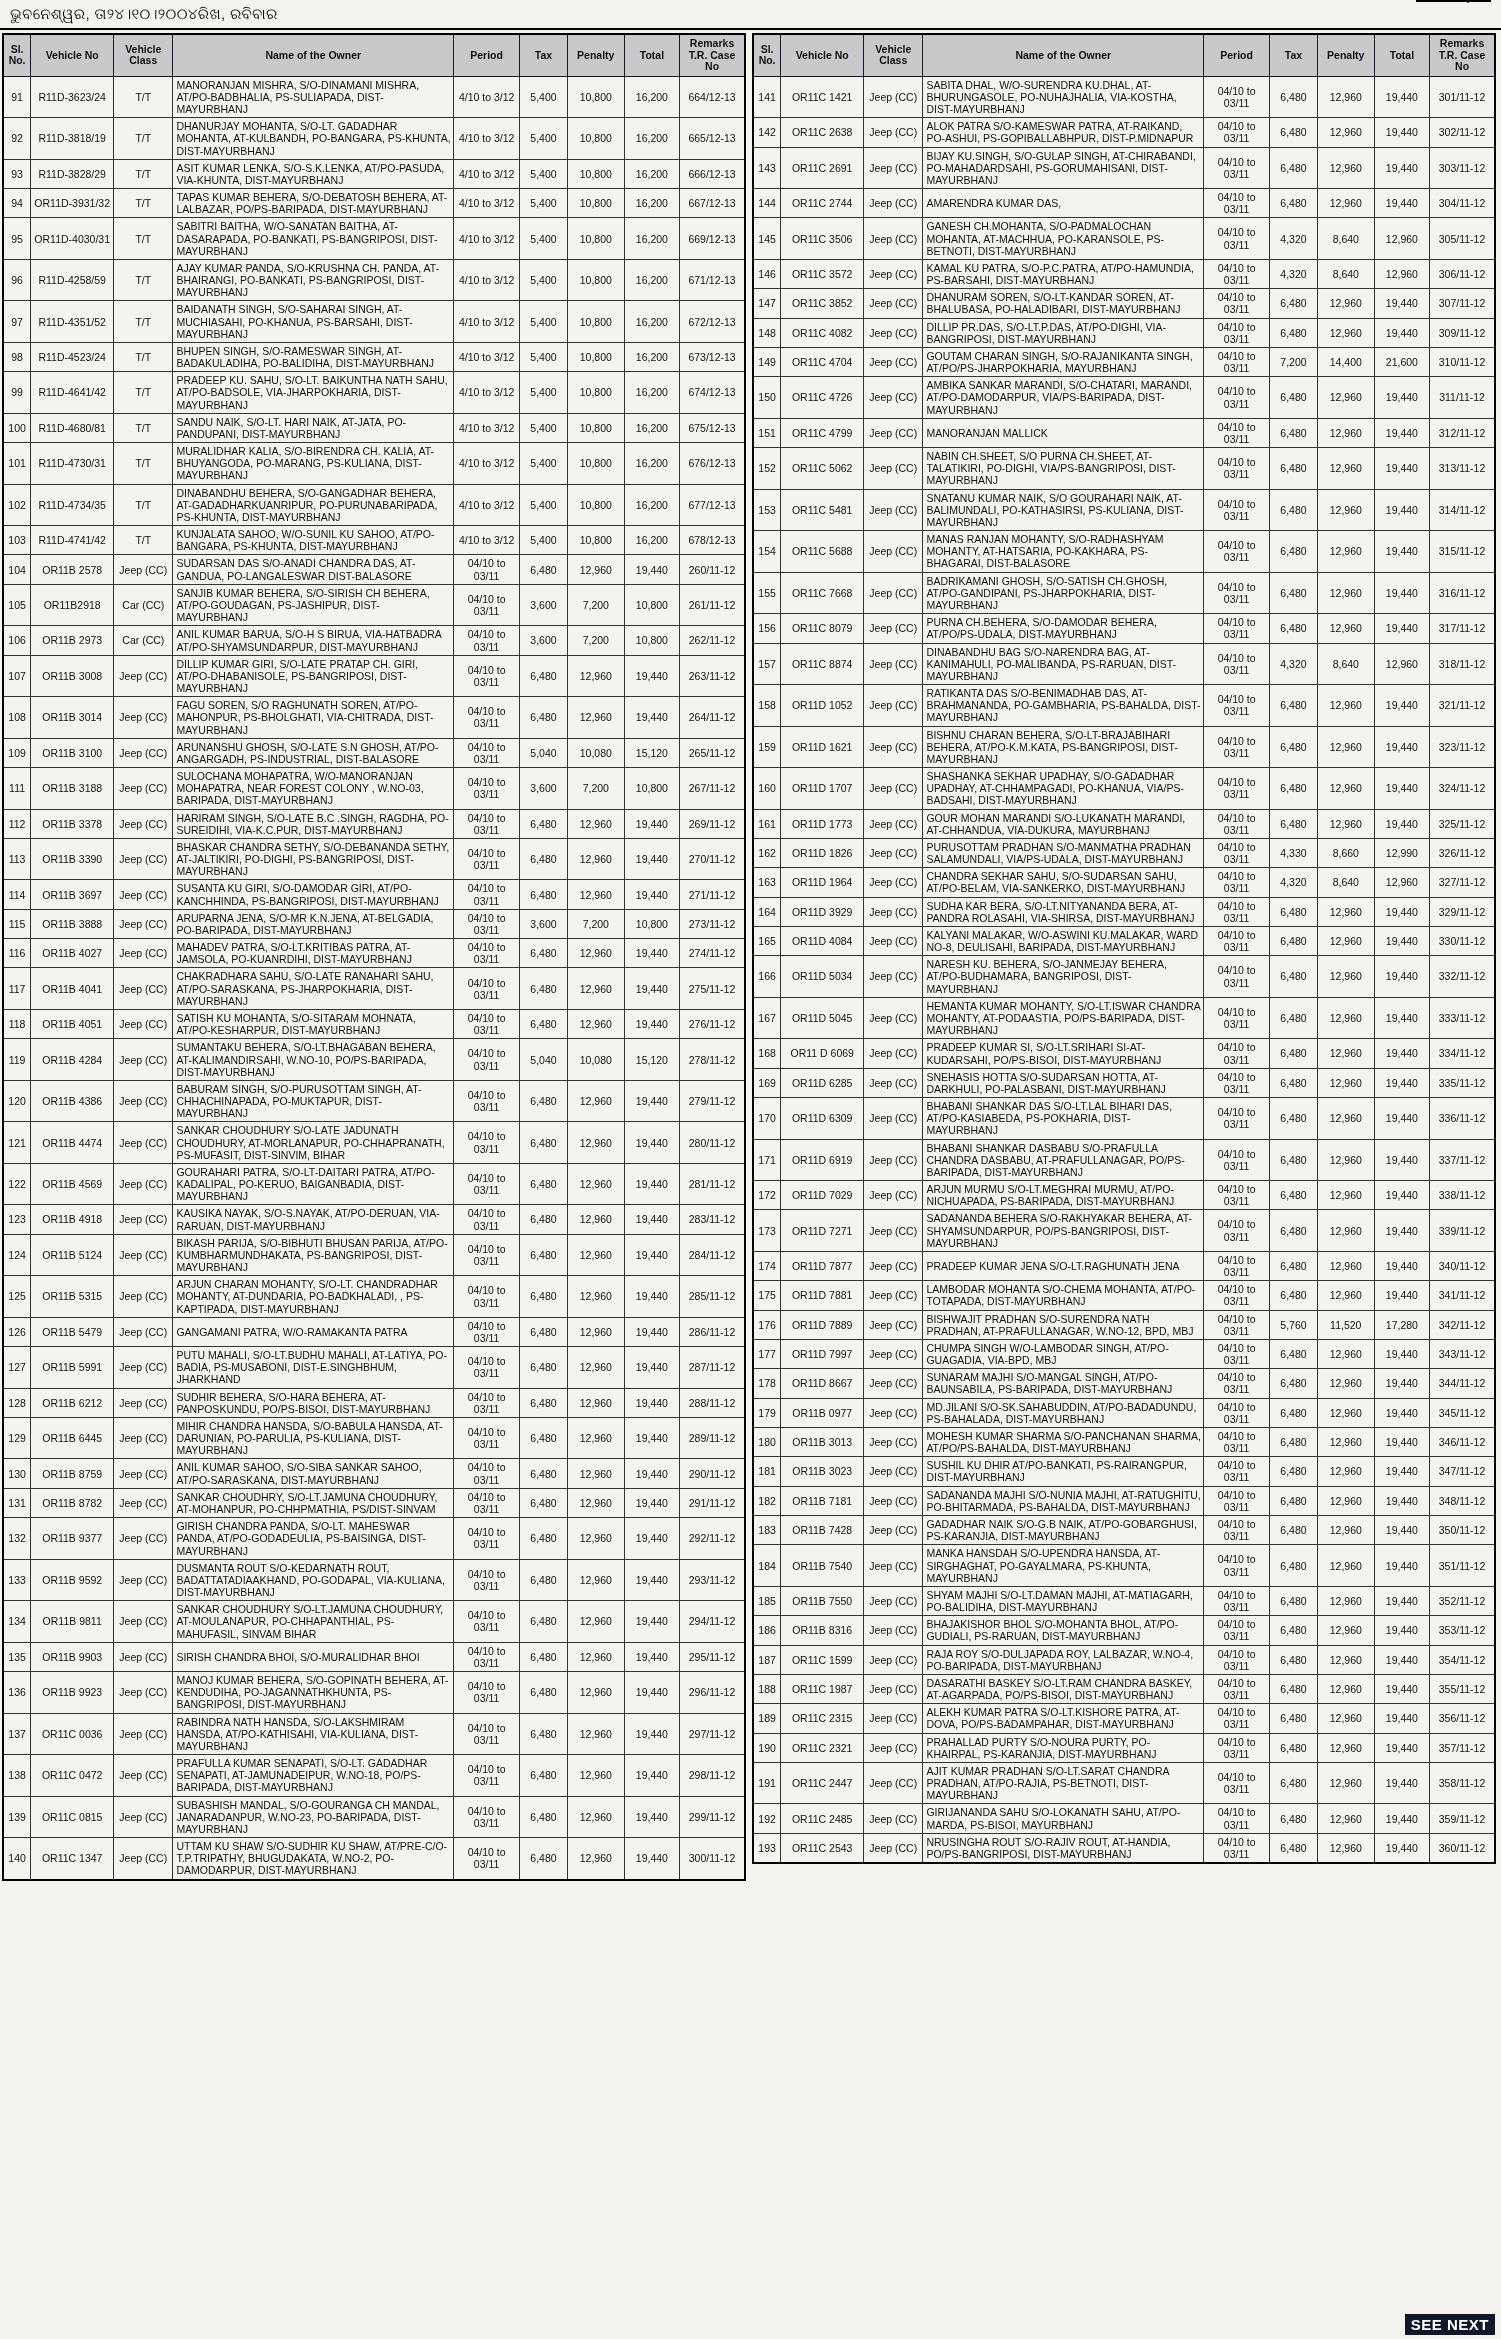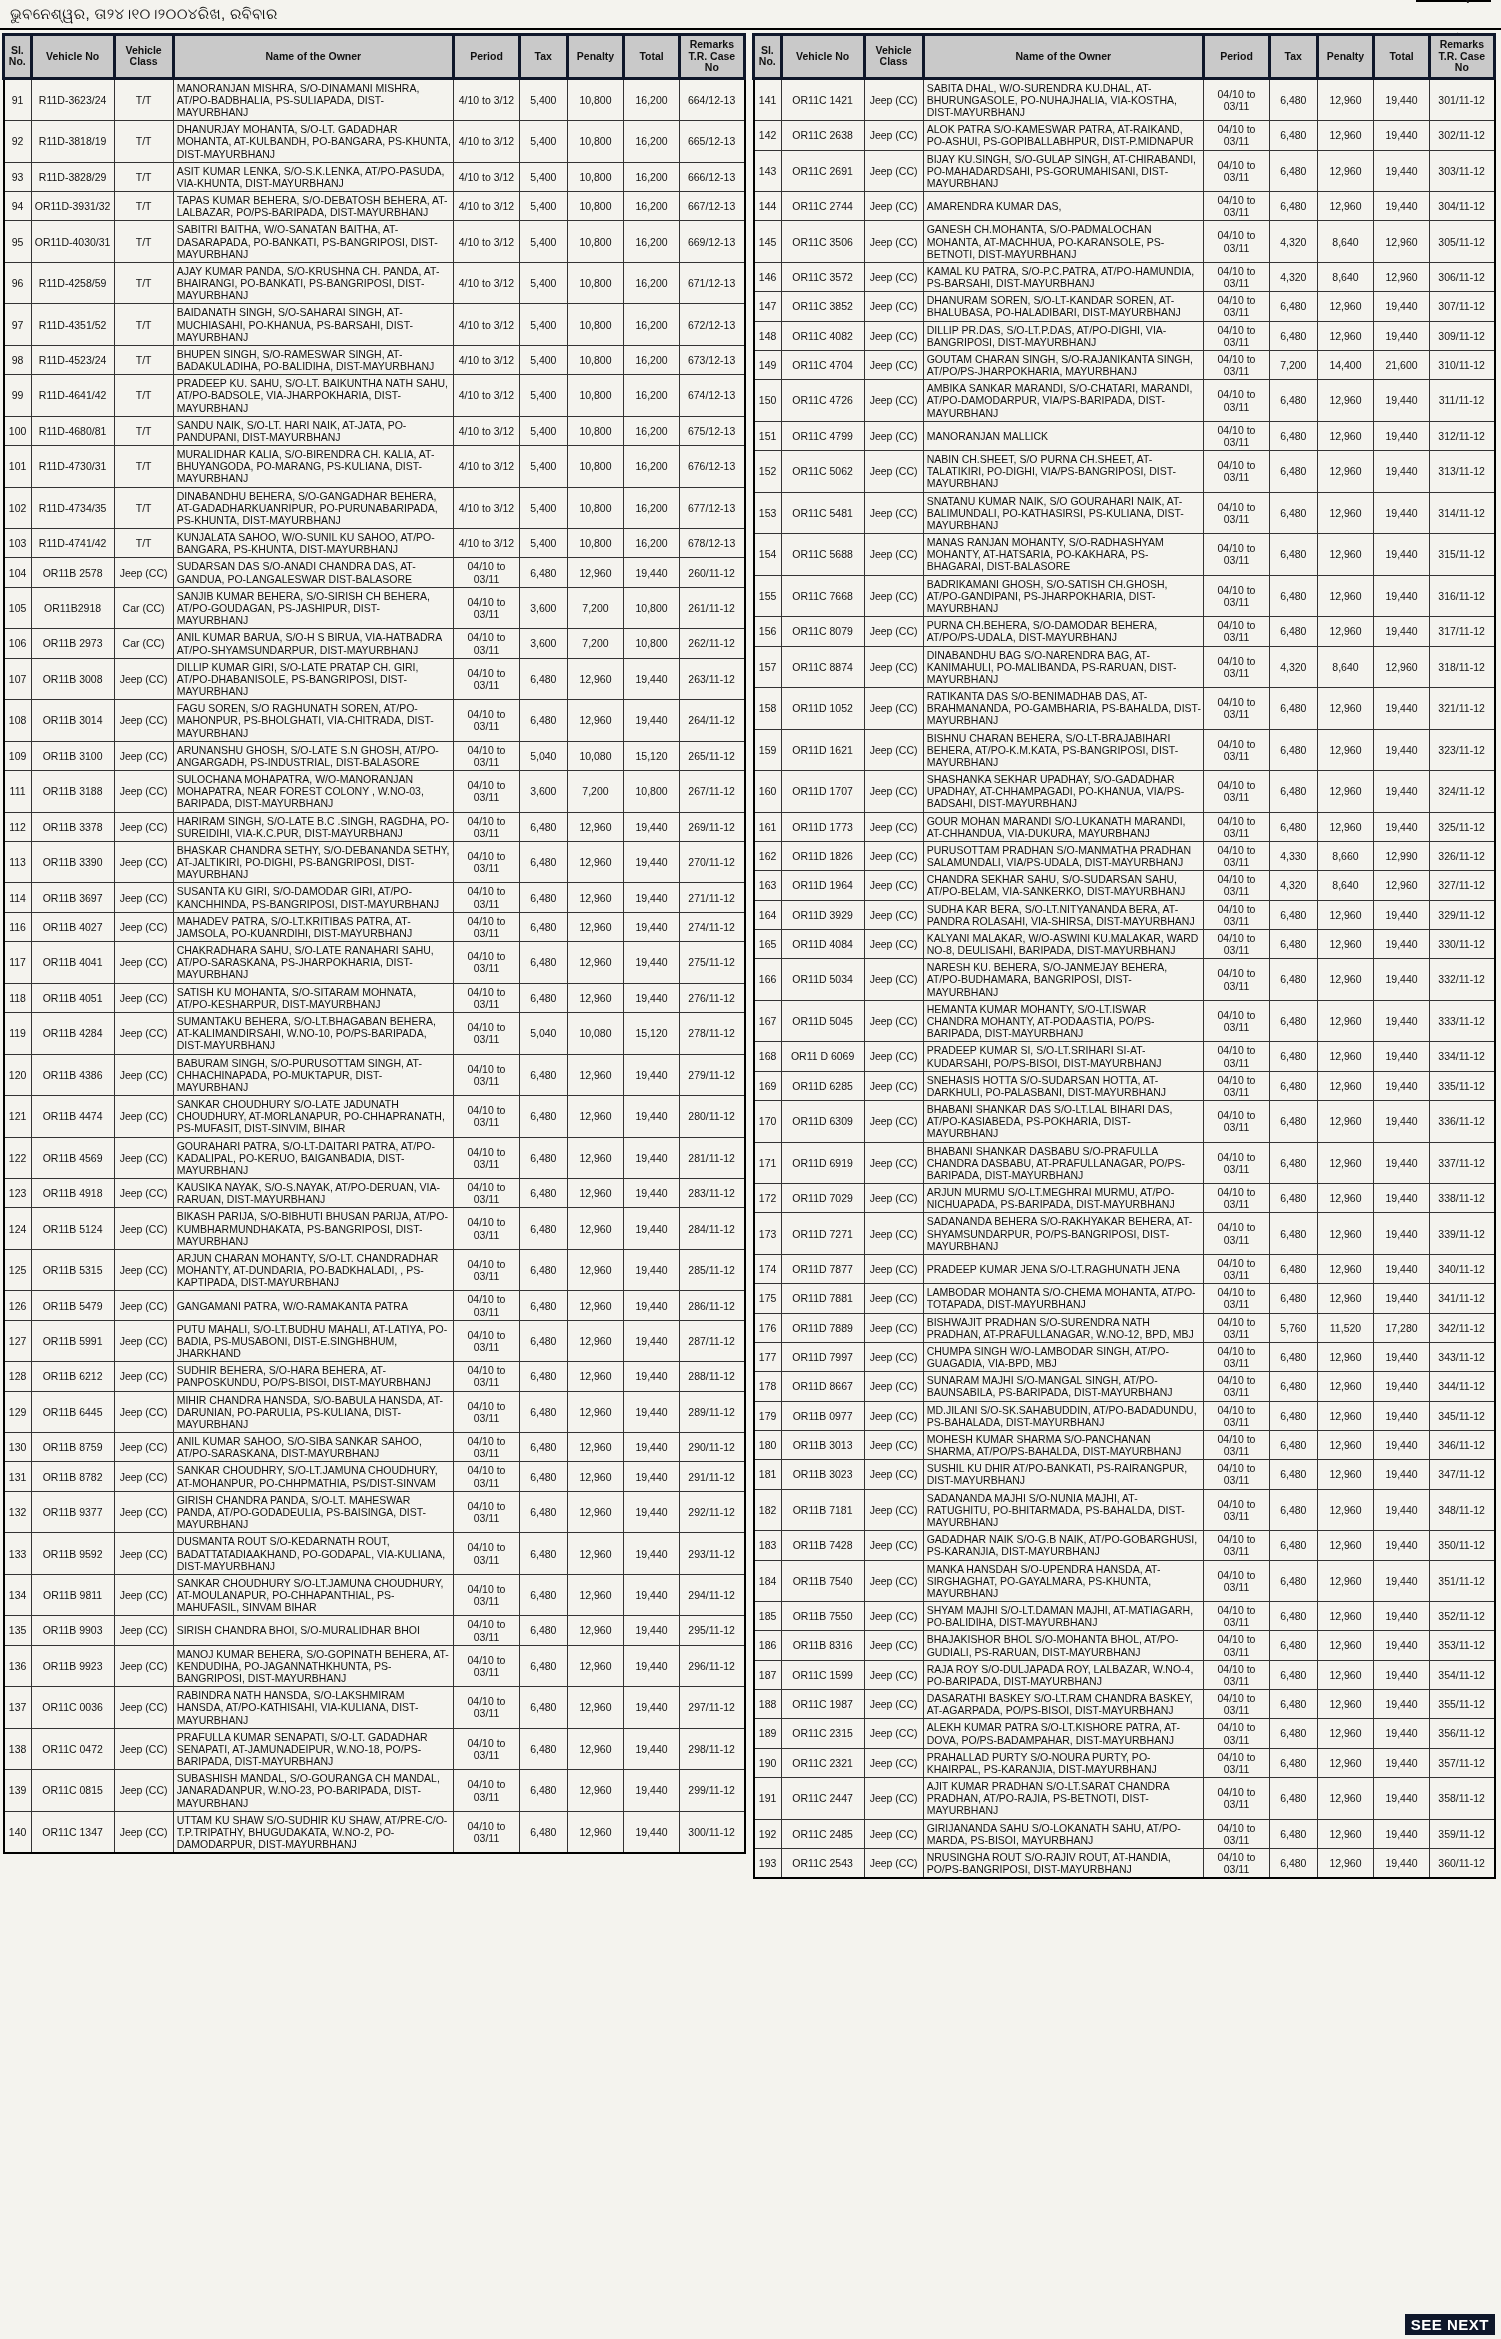--- a/index.html
+++ b/index.html
@@ -27,21 +27,21 @@
   }
   .pageno{font-size:25px;font-weight:bold;line-height:1;}
   .tables{display:flex;gap:6px;padding:3px 2px;align-items:flex-start;}
   table.vt{
     width:744px;border-collapse:collapse;table-layout:fixed;
     border:2px solid #000;
     font-size:10.5px;
   }
   table.vt th{
     background:#c9c9c9;
-    border:3px solid #0f172a;
+    border:1px solid #0f172a;
     font-size:10.5px;font-weight:bold;
     padding:3px 1px;line-height:1.1;
     text-align:center;
   }
   table.vt td{
     border:1px solid #333;
     padding:2px 2px;line-height:1.16;
     vertical-align:middle;text-align:center;
     word-wrap:break-word;
   }
@@ -340,20 +340,31 @@
             <td class="c-vehicle-no">OR11B 3697</td>
             <td class="c-vehicle-class">Jeep (CC)</td>
             <td class="c-owner-name">SUSANTA KU GIRI, S/O-DAMODAR GIRI, AT/PO-KANCHHINDA, PS-BANGRIPOSI, DIST-MAYURBHANJ</td>
             <td class="c-period">04/10 to 03/11</td>
             <td class="c-tax">6,480</td>
             <td class="c-penalty">12,960</td>
             <td class="c-total">19,440</td>
             <td class="c-tr-case-no">271/11-12</td>
           </tr>
           <tr>
+            <td class="c-sl-no">115</td>
+            <td class="c-vehicle-no">OR11B 3888</td>
+            <td class="c-vehicle-class">Jeep (CC)</td>
+            <td class="c-owner-name">ARUPARNA JENA, S/O-MR K.N.JENA, AT-BELGADIA, PO-BARIPADA, DIST-MAYURBHANJ</td>
+            <td class="c-period">04/10 to 03/11</td>
+            <td class="c-tax">3,600</td>
+            <td class="c-penalty">7,200</td>
+            <td class="c-total">10,800</td>
+            <td class="c-tr-case-no">273/11-12</td>
+          </tr>
+          <tr>
             <td class="c-sl-no">116</td>
             <td class="c-vehicle-no">OR11B 4027</td>
             <td class="c-vehicle-class">Jeep (CC)</td>
             <td class="c-owner-name">MAHADEV PATRA, S/O-LT.KRITIBAS PATRA, AT-JAMSOLA, PO-KUANRDIHI, DIST-MAYURBHANJ</td>
             <td class="c-period">04/10 to 03/11</td>
             <td class="c-tax">6,480</td>
             <td class="c-penalty">12,960</td>
             <td class="c-total">19,440</td>
             <td class="c-tr-case-no">274/11-12</td>
           </tr>

